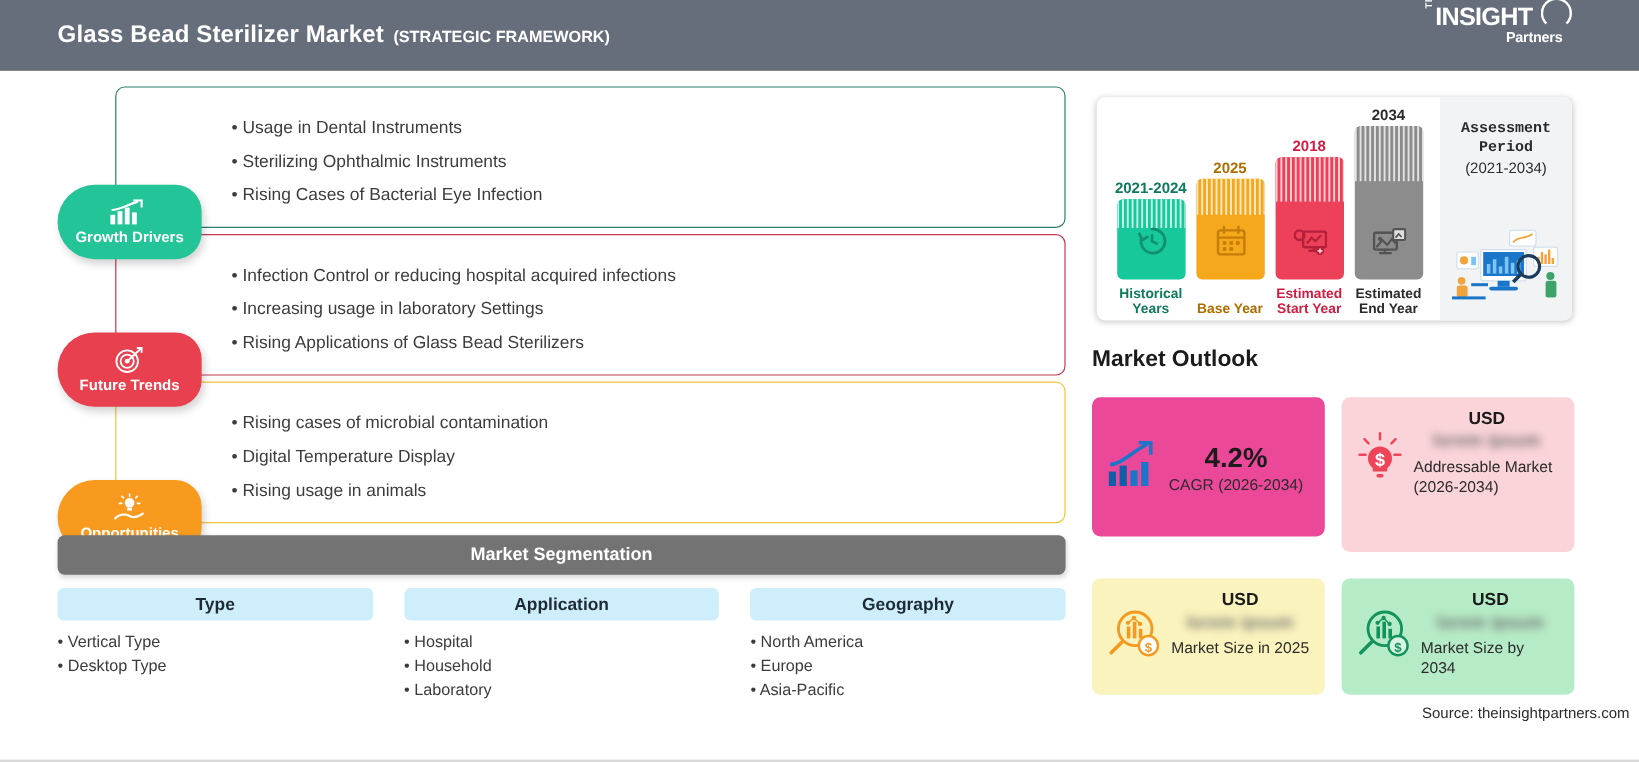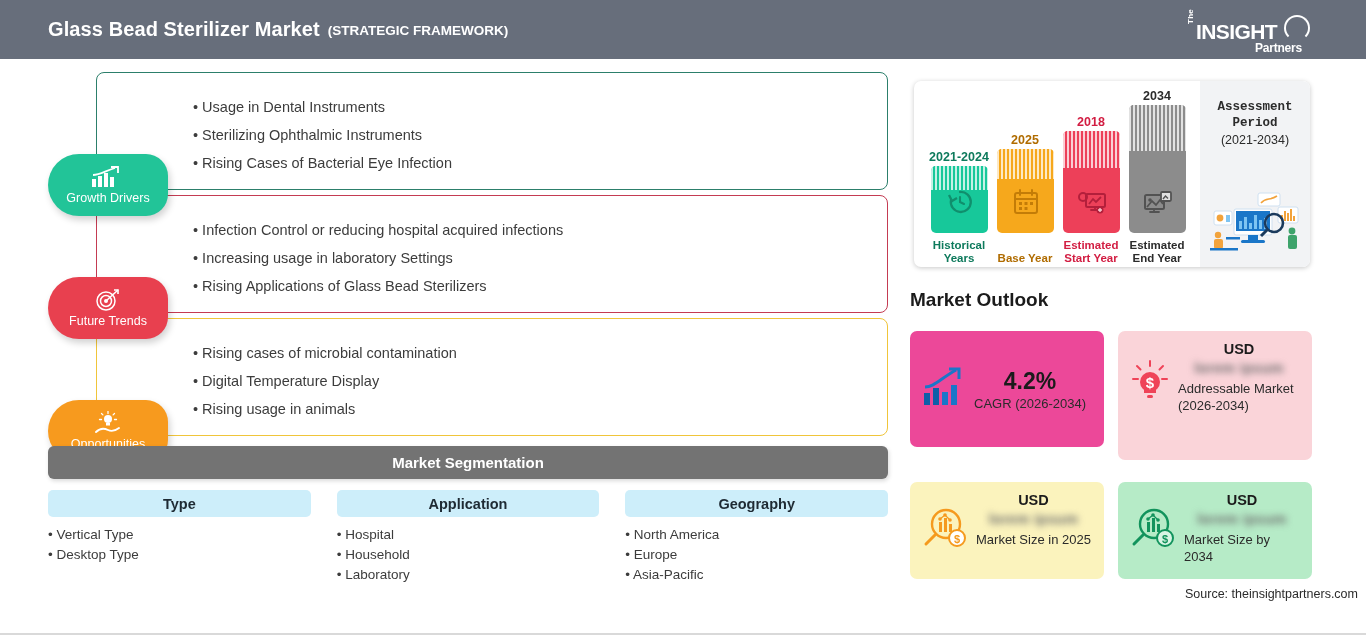--- a/index.html
+++ b/index.html
@@ -19,21 +19,21 @@
   }
   .header-title {
     margin-left: 48px;
     color: #ffffff; font-size: 20px; font-weight: bold; letter-spacing: .1px;
   }
   .header-sub {
     color: #ffffff; font-size: 13.5px; font-weight: bold; margin-left: 8px;
     position: relative; top: 1px;
   }
   .logo {
-    position: absolute; right: 58px; top: 18px;
+    position: absolute; right: 58px; top: 1px;
     width: 122px; height: 40px;
     color:#fff;
   }
   .logo-the { position:absolute; left:0; top:6px; font-size:8px; font-weight:bold;
     transform: rotate(-90deg); transform-origin: left top; letter-spacing:.3px; }
   .logo-insight { position:absolute; left:10px; top:2px; font-size:21px; font-weight:bold;
     letter-spacing:-.6px; font-family:"Liberation Sans", sans-serif; }
   .logo-partners { position:absolute; right:6px; top:23px; font-size:12px; font-weight:bold;
     letter-spacing:-.2px; }
   .logo-swoosh { position:absolute; right:-2px; top:-3px; width:26px; height:26px;
@@ -64,21 +64,21 @@
     position: absolute; left: 48px; width: 120px; height: 62px;
     border-radius: 31px 22px 22px 31px;
     display: flex; flex-direction: column; align-items: center; justify-content: center;
     box-shadow: 2px 4px 7px rgba(0,0,0,.18);
     color: #fff;
   }
   .pill.p1 { top: 95px;  background: #22c498; }
   .pill.p2 { top: 218px; background: #e8404f; }
   .pill.p3 { top: 341px; background: #f79a1e; }
   .pill-icon { height: 24px; display:flex; align-items:center; justify-content:center; }
-  .pill-label { font-size: 12.5px; font-weight: normal; margin-top: 2px; white-space: nowrap; }
+  .pill-label { font-size: 12.5px; font-weight: bold; margin-top: 2px; white-space: nowrap; }
 
   
   .seg-header {
     position: absolute; left: 48px; top: 387px; width: 840px; height: 33px;
     background: #737373; border-radius: 6px;
     display: flex; align-items: center; justify-content: center;
     color: #fff; font-size: 15px; font-weight: bold;
     box-shadow: 1px 2px 4px rgba(0,0,0,.15);
   }
   .seg-cols { position: absolute; left: 48px; top: 431px; width: 840px; display:flex; gap: 26px; }

